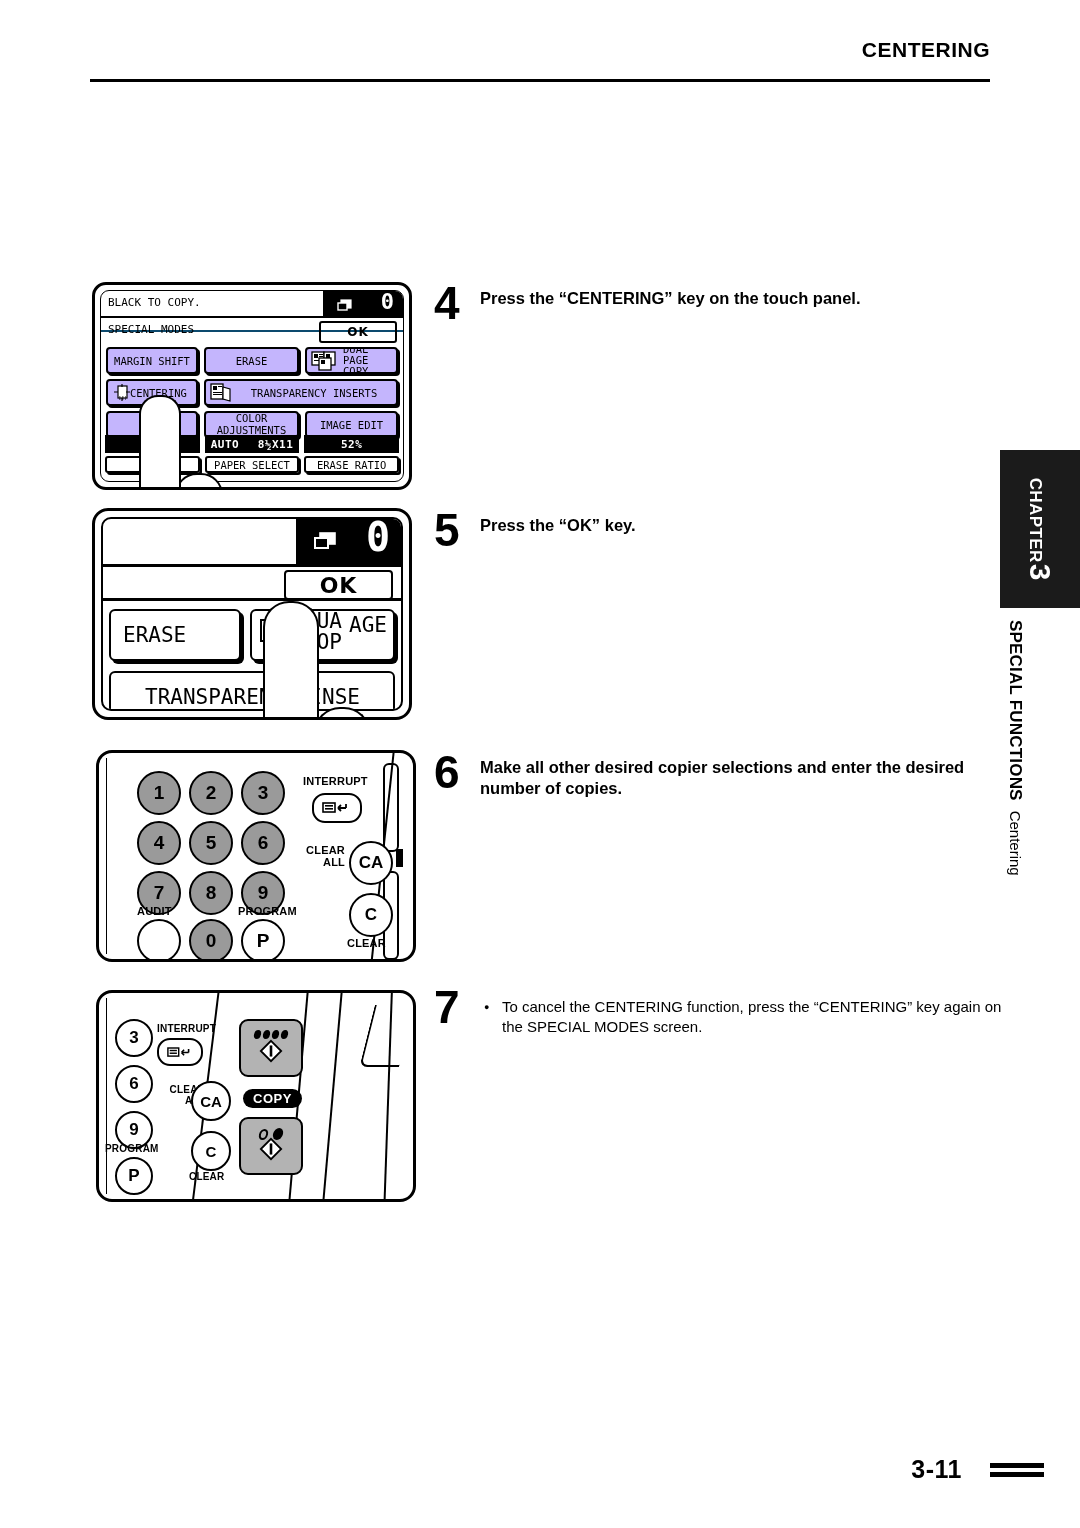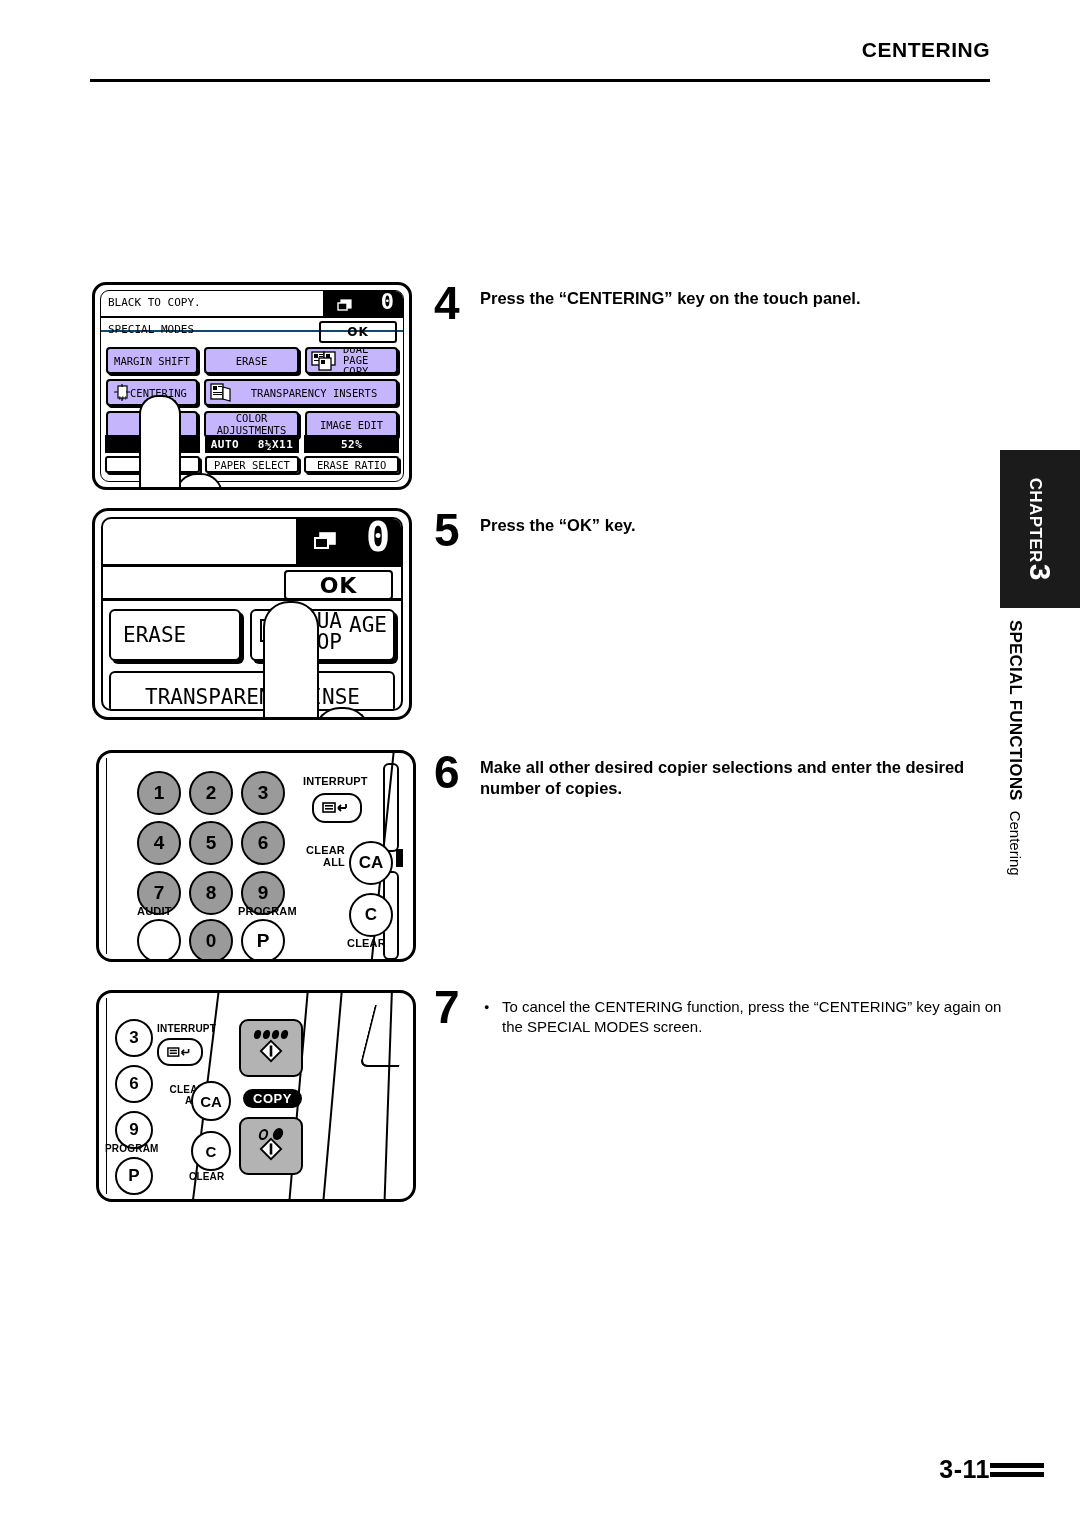--- a/index.html
+++ b/index.html
@@ -16,21 +16,21 @@
       white-space:nowrap;color:#fff;font-weight:bold;display:flex;align-items:baseline;}
   #chapter-tab .ch{font-size:17px;letter-spacing:.4px;}
   #chapter-tab .num{font-size:30px;line-height:1;margin-left:1px;}
   #side-caption{position:absolute;left:1000px;top:620px;width:30px;height:300px;}
   #side-caption .inner{position:absolute;left:50%;top:0;transform-origin:left top;transform:rotate(90deg) translateY(-50%);
       white-space:nowrap;display:flex;align-items:baseline;}
   #side-caption .big{font-size:17px;font-weight:bold;letter-spacing:.2px;}
   #side-caption .small{font-size:15px;margin-left:10px;}
 
   
-  #page-footer{position:absolute;right:36px;bottom:44px;display:flex;align-items:center;gap:0;}
+  #page-footer{position:absolute;right:36px;bottom:44px;display:flex;align-items:center;gap:28px;}
   #page-footer .pnum{font-size:25px;font-weight:bold;letter-spacing:.5px;}
   #page-footer .bars{display:flex;flex-direction:column;gap:4px;width:54px;}
   #page-footer .bars i{display:block;height:5px;background:#000;}
 
   
   .step{position:absolute;left:434px;width:580px;}
   .step .num{position:absolute;left:0;top:-8px;font-size:46px;font-weight:bold;line-height:1;letter-spacing:-1px;}
   .step .body{margin-left:46px;}
   .step .head{font-size:16.5px;font-weight:bold;line-height:1.28;}
   .step ul{list-style:none;margin:5px 0 0;padding:0;}

